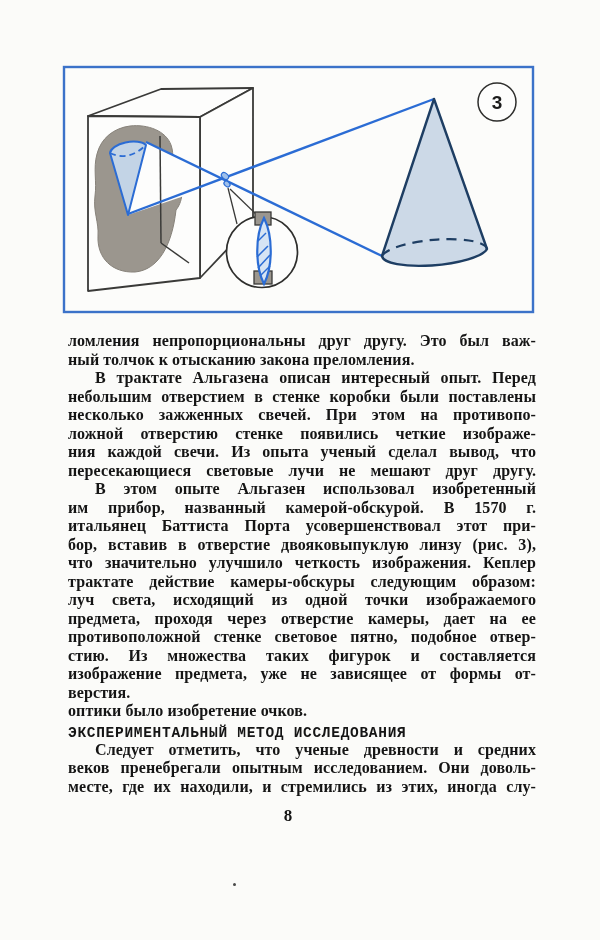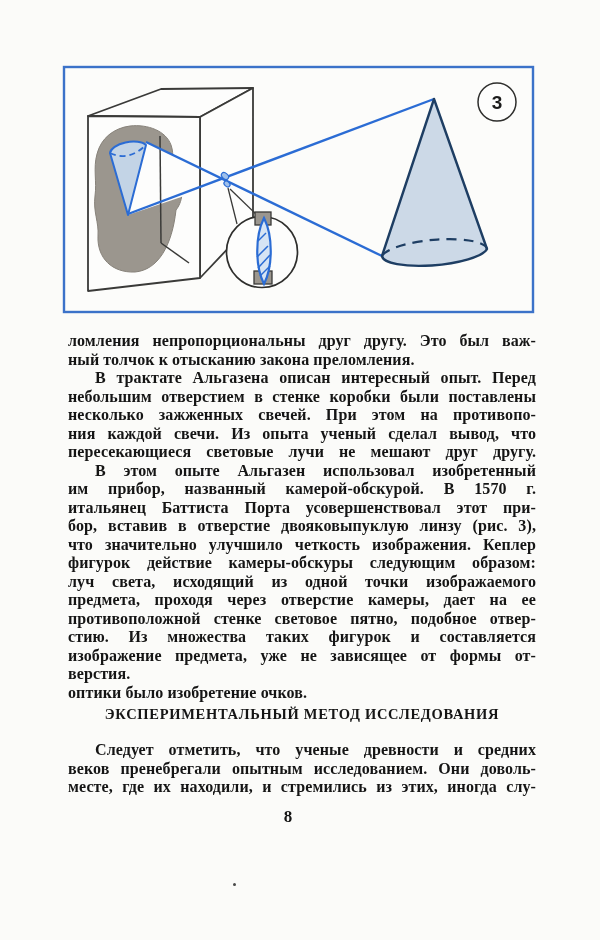--- a/index.html
+++ b/index.html
@@ -14,24 +14,24 @@
     color:#151515; font-weight:700; font-size:16px;
   }
   .line {
     height:18.5px; line-height:18.5px; overflow:hidden;
     text-align:justify; text-align-last:justify;
     letter-spacing:0.1px; white-space:normal;font-family:Liberation Serif, serif;
   }
   .line.end { text-align-last:left; }
   .line.ind { text-indent:27px; }
   .heading {
-    font-family:Liberation Serif, serif;
+    font-family:Liberation Mono, monospace;
     font-size:14.5px; height:15px; line-height:15px;
-    letter-spacing:0.7px; text-align:center;
-    margin-top:5px; margin-bottom:19px; font-weight:700;
+    letter-spacing:0.7px; 
+    margin-top:5px; font-weight:700;
   }
   .pagenum {
     margin-top:11px; height:18px; line-height:18px;
     text-align:center; transform:translateX(-14px);
     font-size:17px; font-weight:700;
   }
   .speck {
     position:absolute; left:233px; top:883px;
     width:3px; height:3px; border-radius:50%;
     background:#2a2a2a; opacity:.85;
@@ -109,29 +109,30 @@
   </svg>
 
   <div class="text-col">
 
     <div class="line">ломления непропорциональны друг другу. Это был важ-</div>
     <div class="line end">ный толчок к отысканию закона преломления.</div>
 
     <div class="line ind">В трактате Альгазена описан интересный опыт. Перед</div>
     <div class="line">небольшим отверстием в стенке коробки были поставлены</div>
     <div class="line">несколько зажженных свечей. При этом на противопо-</div>
+    <div class="line">ложной отверстию стенке появились четкие изображе-</div>
     <div class="line">ния каждой свечи. Из опыта ученый сделал вывод, что</div>
     <div class="line">пересекающиеся световые лучи не мешают друг другу.</div>
 
     <div class="line ind">В этом опыте Альгазен использовал изобретенный</div>
     <div class="line">им прибор, названный камерой-обскурой. В 1570 г.</div>
     <div class="line">итальянец Баттиста Порта усовершенствовал этот при-</div>
     <div class="line">бор, вставив в отверстие двояковыпуклую линзу (рис. 3),</div>
     <div class="line">что значительно улучшило четкость изображения. Кеплер</div>
-    <div class="line">фигурок действие камеры-обскуры следующим образом:</div>
+    <div class="line">трактате действие камеры-обскуры следующим образом:</div>
     <div class="line">луч света, исходящий из одной точки изображаемого</div>
     <div class="line">предмета, проходя через отверстие камеры, дает на ее</div>
     <div class="line">противоположной стенке световое пятно, подобное отвер-</div>
     <div class="line">стию. Из множества таких фигурок и составляется</div>
     <div class="line">изображение предмета, уже не зависящее от формы от-</div>
     <div class="line end">верстия.</div>
 
     <div class="line end">оптики было изобретение очков.</div>
 
     <div class="heading">ЭКСПЕРИМЕНТАЛЬНЫЙ МЕТОД ИССЛЕДОВАНИЯ</div>

